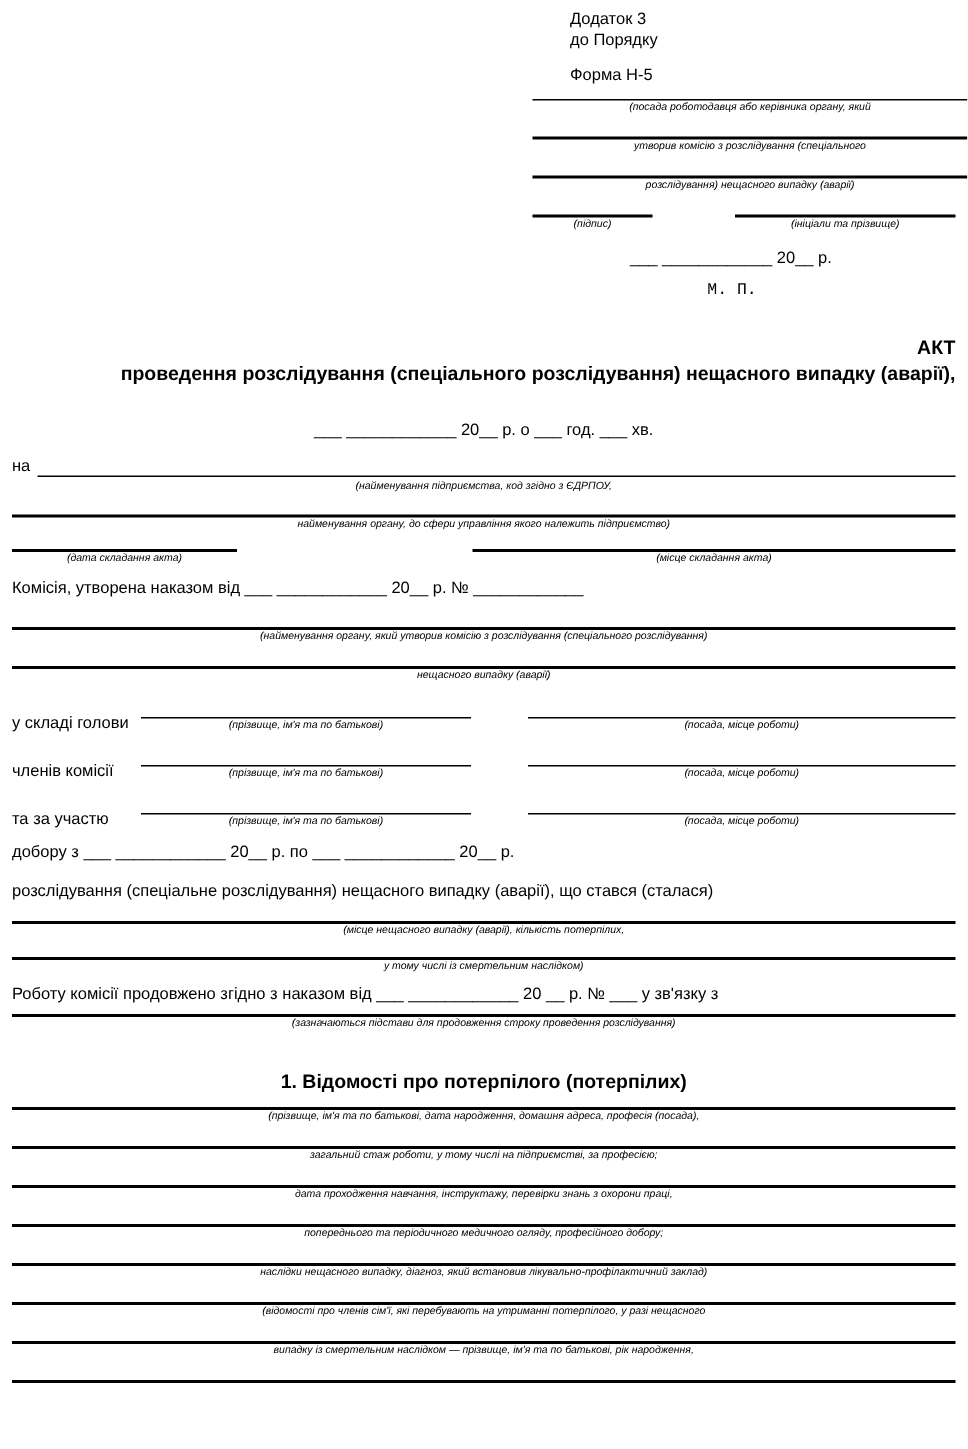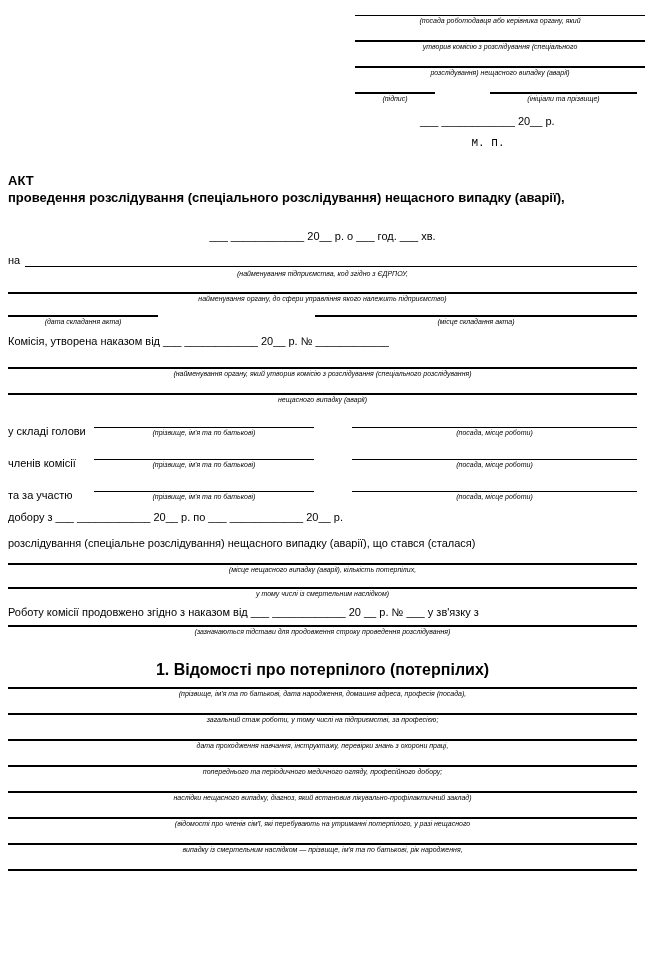--- a/index.html
+++ b/index.html
@@ -17,21 +17,21 @@
   .ruled-row { margin-bottom:14px; }
   .rule { height:0; border-top:1px solid #000; }
   .rule.thick { border-top-width:2px; }
   .caption { font-size:7px; line-height:10px; font-style:italic; text-align:center; white-space:nowrap; }
   .signature-row { display:flex; margin-left:347px; margin-top:0; }
   .sig-col { width:80px; }
   .sig-gap { width:55px; }
   .signame-col { flex:1; }
   .date-line { margin-left:412px; margin-top:10px; }
   .seal { margin-left:412px; width:136px; text-align:center; margin-top:8px;font-family:Liberation Mono, monospace; }
-  .title-block { text-align:left; font-weight:bold; font-size:13px; line-height:17px; margin-top:22px; }
+  .title-block { text-align:right; font-weight:bold; font-size:13px; line-height:17px; margin-top:22px; }
   .datetime-line { text-align:center; margin-top:23px; }
   .on-row { display:flex; align-items:flex-end; margin-top:10px; }
   .on-row .grow-rule { flex:1; margin-left:5px; border-bottom:1px solid #000; height:13px; }
   .cap-after { margin-top:2px; }
   .full-rule-row { margin-top:13px; }
   .full-rule-row.mt14 { margin-top:14px; }
   .full-rule-row.mt19 { margin-top:19px; }
   .full-rule-row.mt12 { margin-top:12px; }
   .full-rule-row.mt6 { margin-top:6px; }
   .two-col-row { display:flex; margin-top:11px; }
@@ -43,29 +43,34 @@
   .member-row.first { margin-top:8px; }
   .member-label { width:86px; padding-top:11px; }
   .member-col { padding-top:14px; }
   .member-col .rule { border-top-width:1px; }
   .name-col { width:220px; }
   .col-gap { width:38px; }
   .pos-col { flex:1; }
   .period-line { margin-top:8px; }
   .investigation-line { margin-top:12px; }
   .extension-line { margin-top:6px; }
-  .section-heading { text-align:center; font-weight:bold; font-size:16px; margin-top:26px; }
+  .section-heading { text-align:center; font-weight:bold; font-size:13px; margin-top:26px; }
   .s1-row { margin-bottom:14px; }
   .s1-first { margin-top:10px; }
 </style>
 </head>
 <body>
 
 <div class="page">
 
+  <div class="annex">
+    <div>Додаток 3</div>
+    <div>до Порядку</div>
+    <div class="form-label">Форма Н-5</div>
+  </div>
 
 
   <div class="approve-block">
     <div class="ruled-row">
       <div class="rule"></div>
       <div class="caption">(посада роботодавця або керівника органу, який</div>
     </div>
     <div class="ruled-row">
       <div class="rule thick"></div>
       <div class="caption">утворив комісію з розслідування (спеціального</div>

